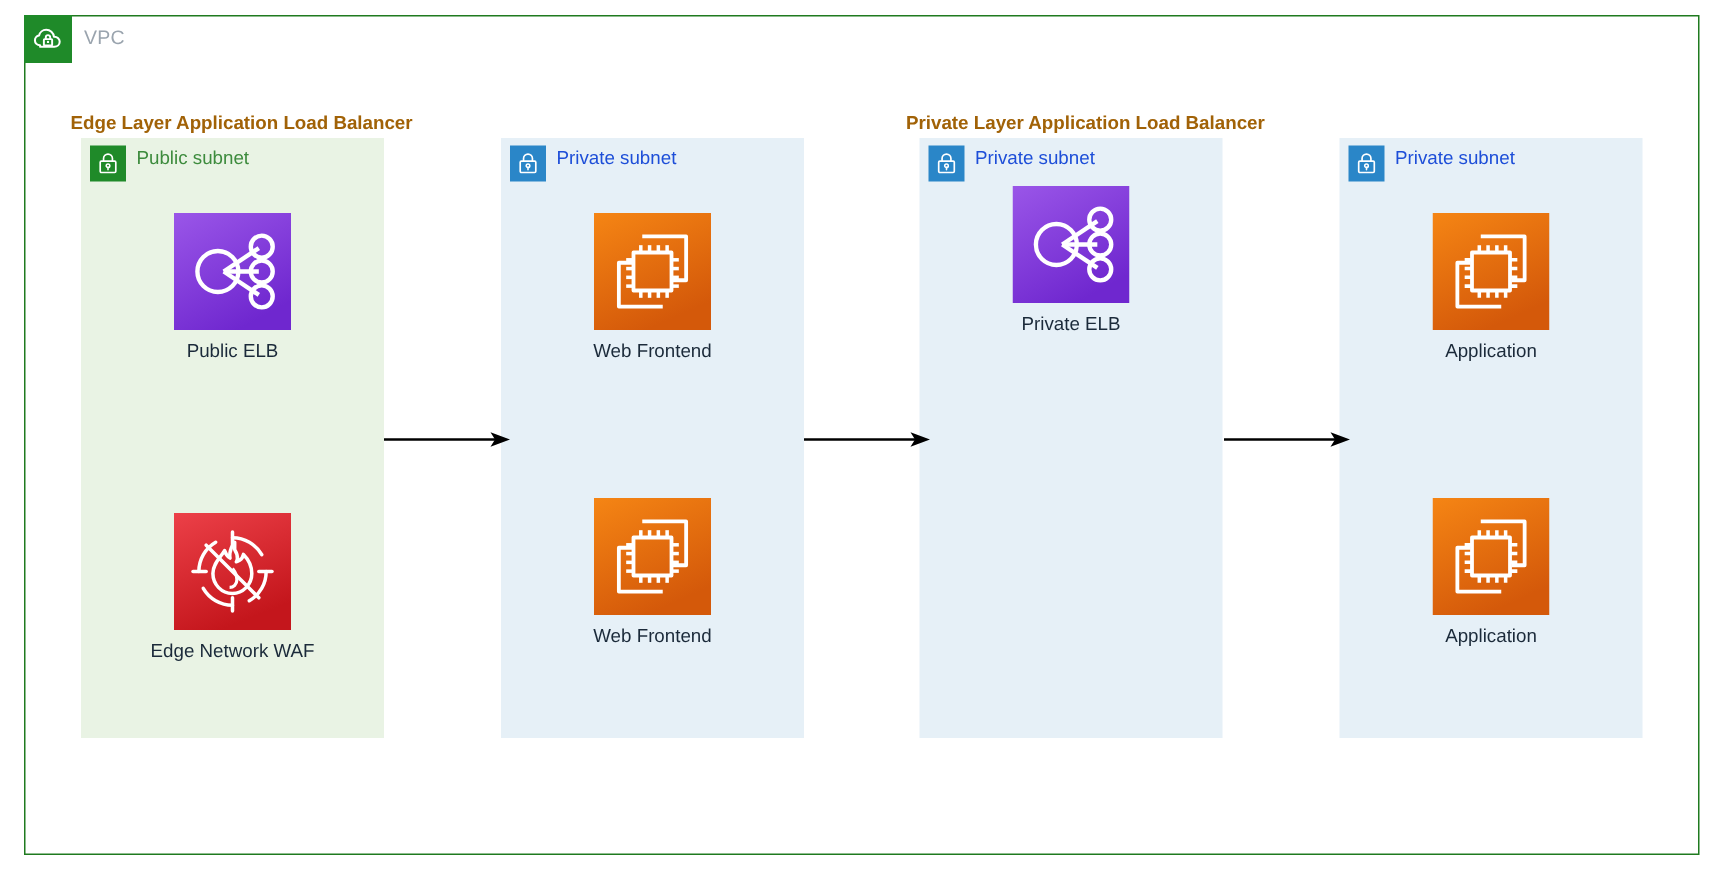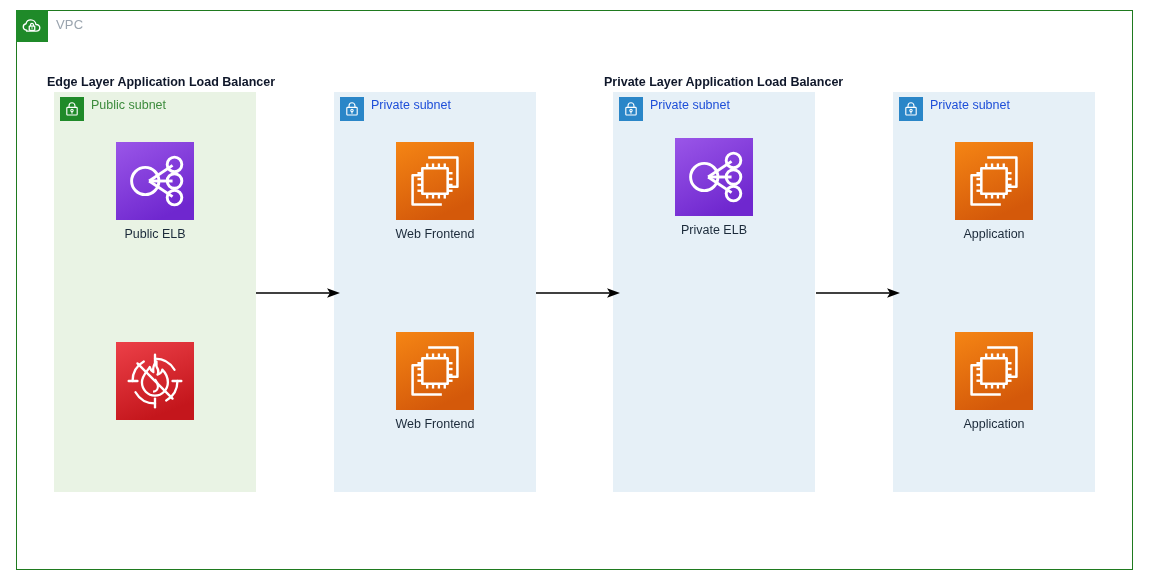--- a/index.html
+++ b/index.html
@@ -48,21 +48,21 @@
     font-size: 13px;
     color: #9aa4ae;
     letter-spacing: .2px;
   }
 
   
   .layer-title {
     position: absolute;
     font-size: 12.5px;
     font-weight: bold;
-    color: #0f172a;
+    color: #a16207;
     white-space: nowrap;
   }
 
   
   .subnet {
     position: absolute;
     top: 92px;
     width: 202px;
     height: 400px;
     box-sizing: border-box;
@@ -189,20 +189,21 @@
           <path d="M17 40 a23 23 0 0 1 11.5 -20"></path>
           <line x1="40" y1="13" x2="40" y2="22"></line>
           <line x1="67" y1="40" x2="58" y2="40"></line>
           <line x1="40" y1="67" x2="40" y2="58"></line>
           <line x1="13" y1="40" x2="22" y2="40"></line>
           <line x1="22" y1="22" x2="58" y2="58"></line>
         </g>
         <path d="M41.5 25c3.4 5.6 1.1 8.4 1.1 8.4s4.2-1 4.9-5.1c4.1 4.1 5.7 8.5 5.7 13.1 0 7.5-6 13.6-13.3 13.6S26.6 48.9 26.6 41.4c0-7 5.5-11.4 8-15.7 1 3.5 3.7 5.1 3.7 5.1s-1.2-5.5 3.2-10.8z" fill="none" stroke="#ffffff" stroke-width="2.4" stroke-linejoin="round"></path>
         <path d="M40 38c2.6 3.3 3 5.6 3 7.6 0 3.2-2.3 5.3-5 5.3" fill="none" stroke="#ffffff" stroke-width="2.2"></path>
       </svg>
+      <div class="node-label">Edge Network WAF</div>
     </div>
   </div>
 
   <div class="subnet private" style="left:334px;">
     <div class="subnet-badge">
       <svg width="16" height="16" viewBox="0 0 20 20" aria-hidden="true">
         <rect x="3.5" y="8" width="13" height="9.5" rx="1" fill="none" stroke="#ffffff" stroke-width="1.4"></rect>
         <path d="M6.3 8V5.9a3.7 3.7 0 0 1 7.4 0V8" fill="none" stroke="#ffffff" stroke-width="1.4"></path>
         <circle cx="10" cy="11.9" r="1.5" fill="none" stroke="#ffffff" stroke-width="1.3"></circle>
         <path d="M10 13.1v2.1" stroke="#ffffff" stroke-width="1.3" stroke-linecap="round"></path>
@@ -281,21 +282,21 @@
     <div class="subnet-badge">
       <svg width="16" height="16" viewBox="0 0 20 20" aria-hidden="true">
         <rect x="3.5" y="8" width="13" height="9.5" rx="1" fill="none" stroke="#ffffff" stroke-width="1.4"></rect>
         <path d="M6.3 8V5.9a3.7 3.7 0 0 1 7.4 0V8" fill="none" stroke="#ffffff" stroke-width="1.4"></path>
         <circle cx="10" cy="11.9" r="1.5" fill="none" stroke="#ffffff" stroke-width="1.3"></circle>
         <path d="M10 13.1v2.1" stroke="#ffffff" stroke-width="1.3" stroke-linecap="round"></path>
       </svg>
     </div>
     <div class="subnet-label">Private subnet</div>
 
-    <div class="node" style="top:46px;">
+    <div class="node" style="top:32px;">
       <svg class="node-icon" viewBox="0 0 80 80">
         <rect width="80" height="80" fill="url(#gradELB1)"></rect>
         <g stroke="#ffffff" stroke-width="3" fill="none">
           <line x1="34" y1="40" x2="58" y2="24"></line>
           <line x1="34" y1="40" x2="58" y2="40"></line>
           <line x1="34" y1="40" x2="58" y2="56"></line>
           <circle cx="30" cy="40" r="14"></circle>
           <circle cx="60" cy="23" r="7.5"></circle>
           <circle cx="60" cy="40" r="7.5"></circle>
           <circle cx="60" cy="57" r="7.5"></circle>

